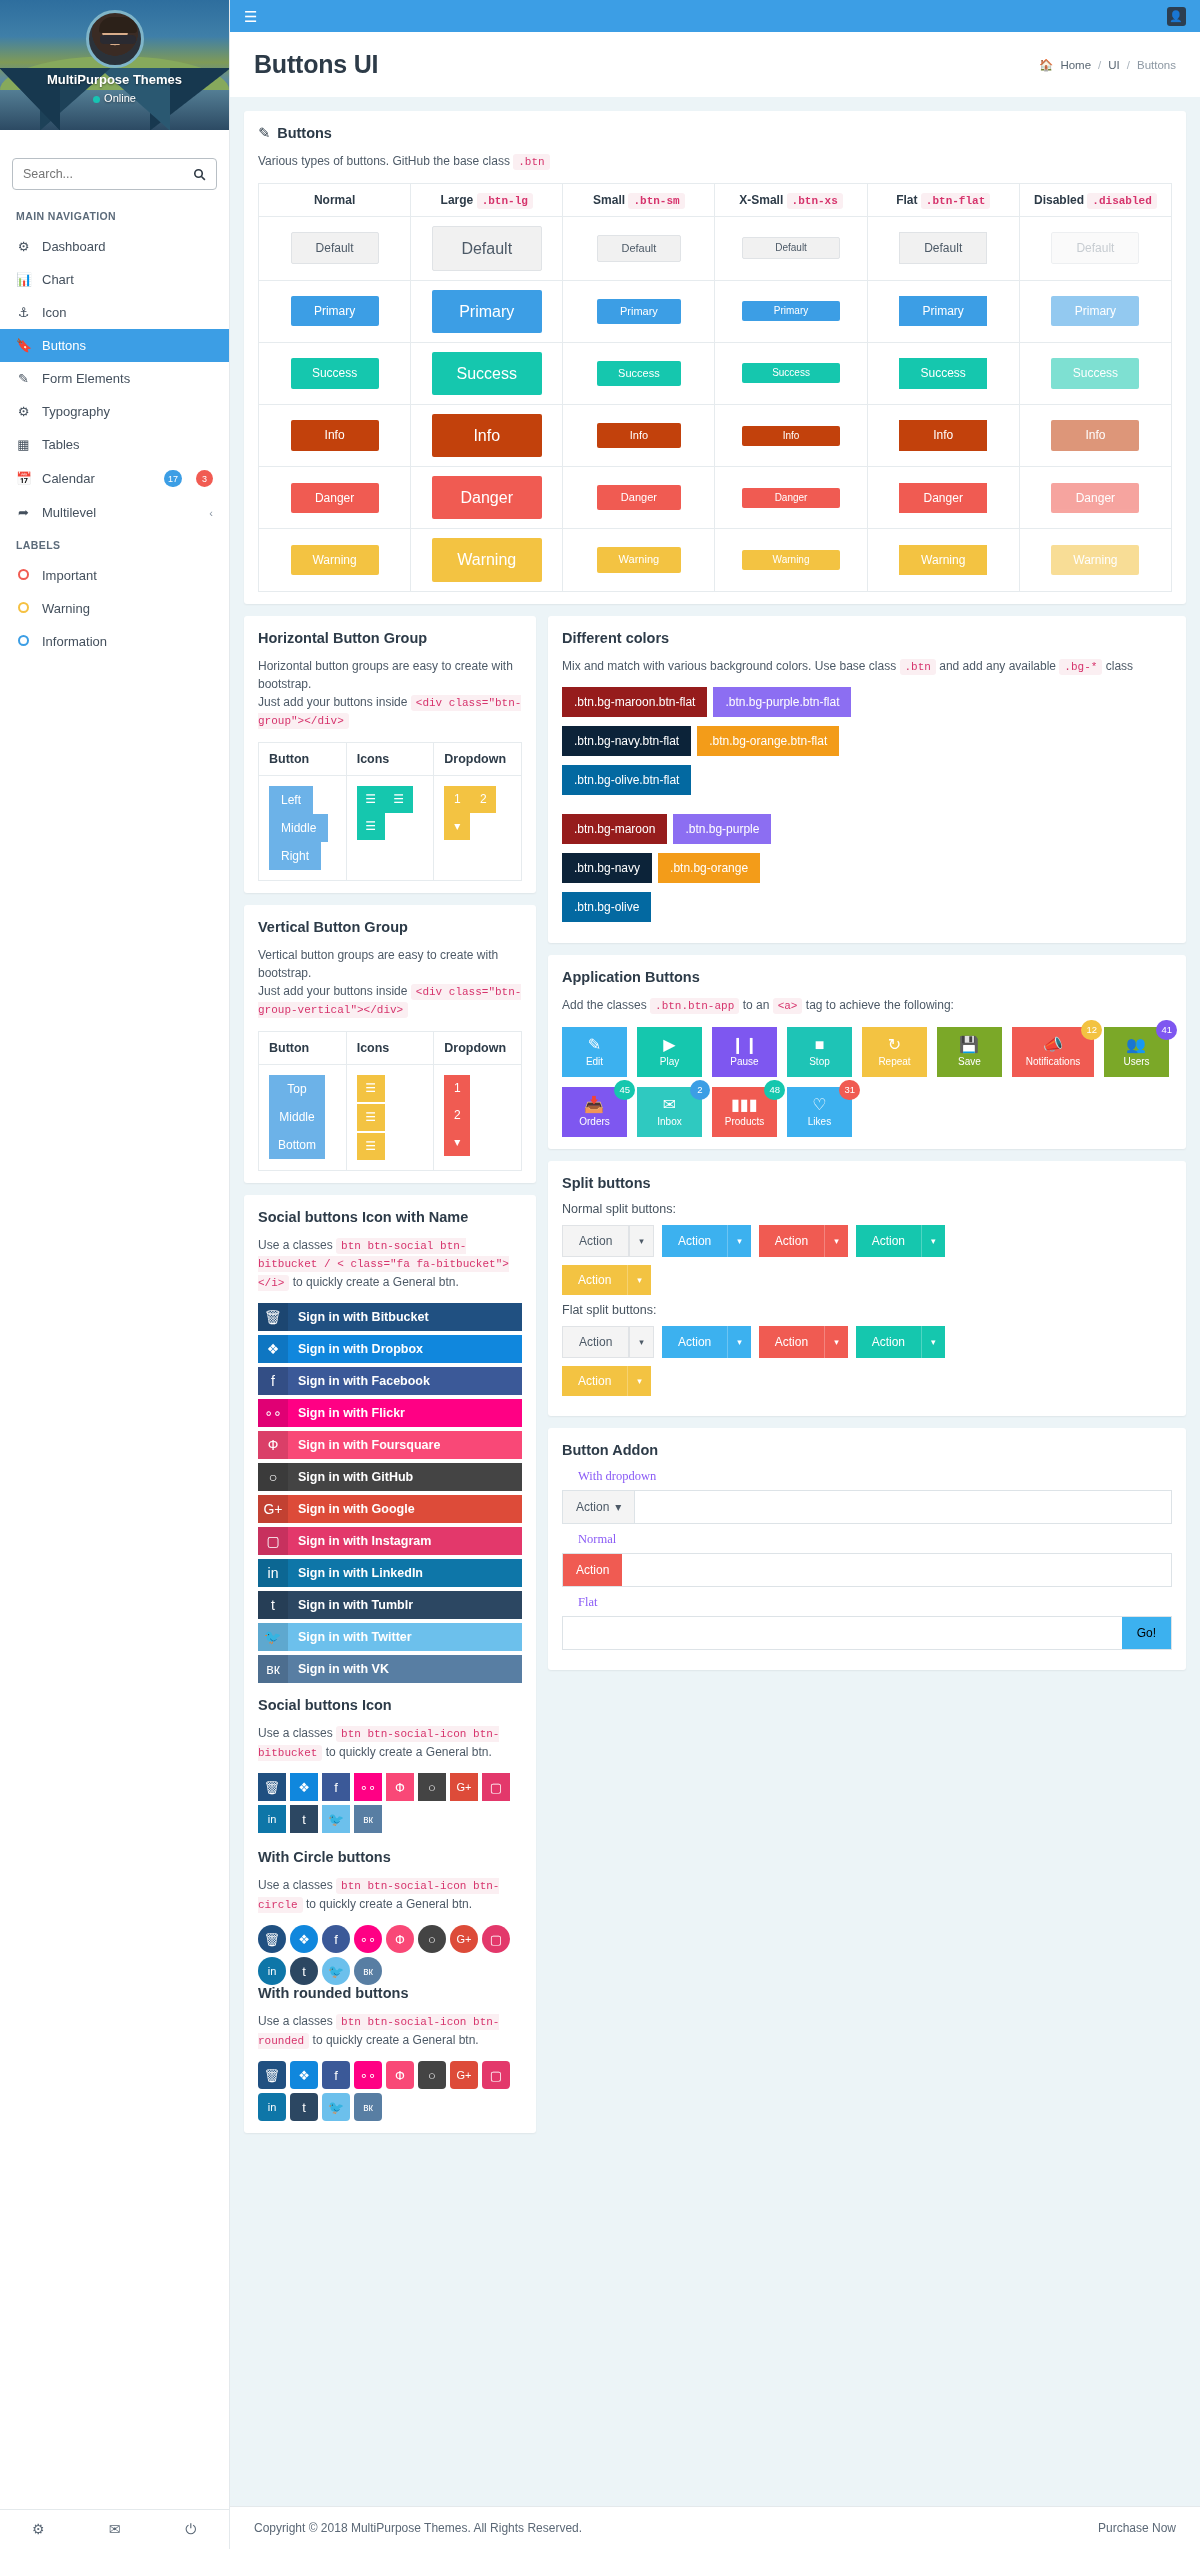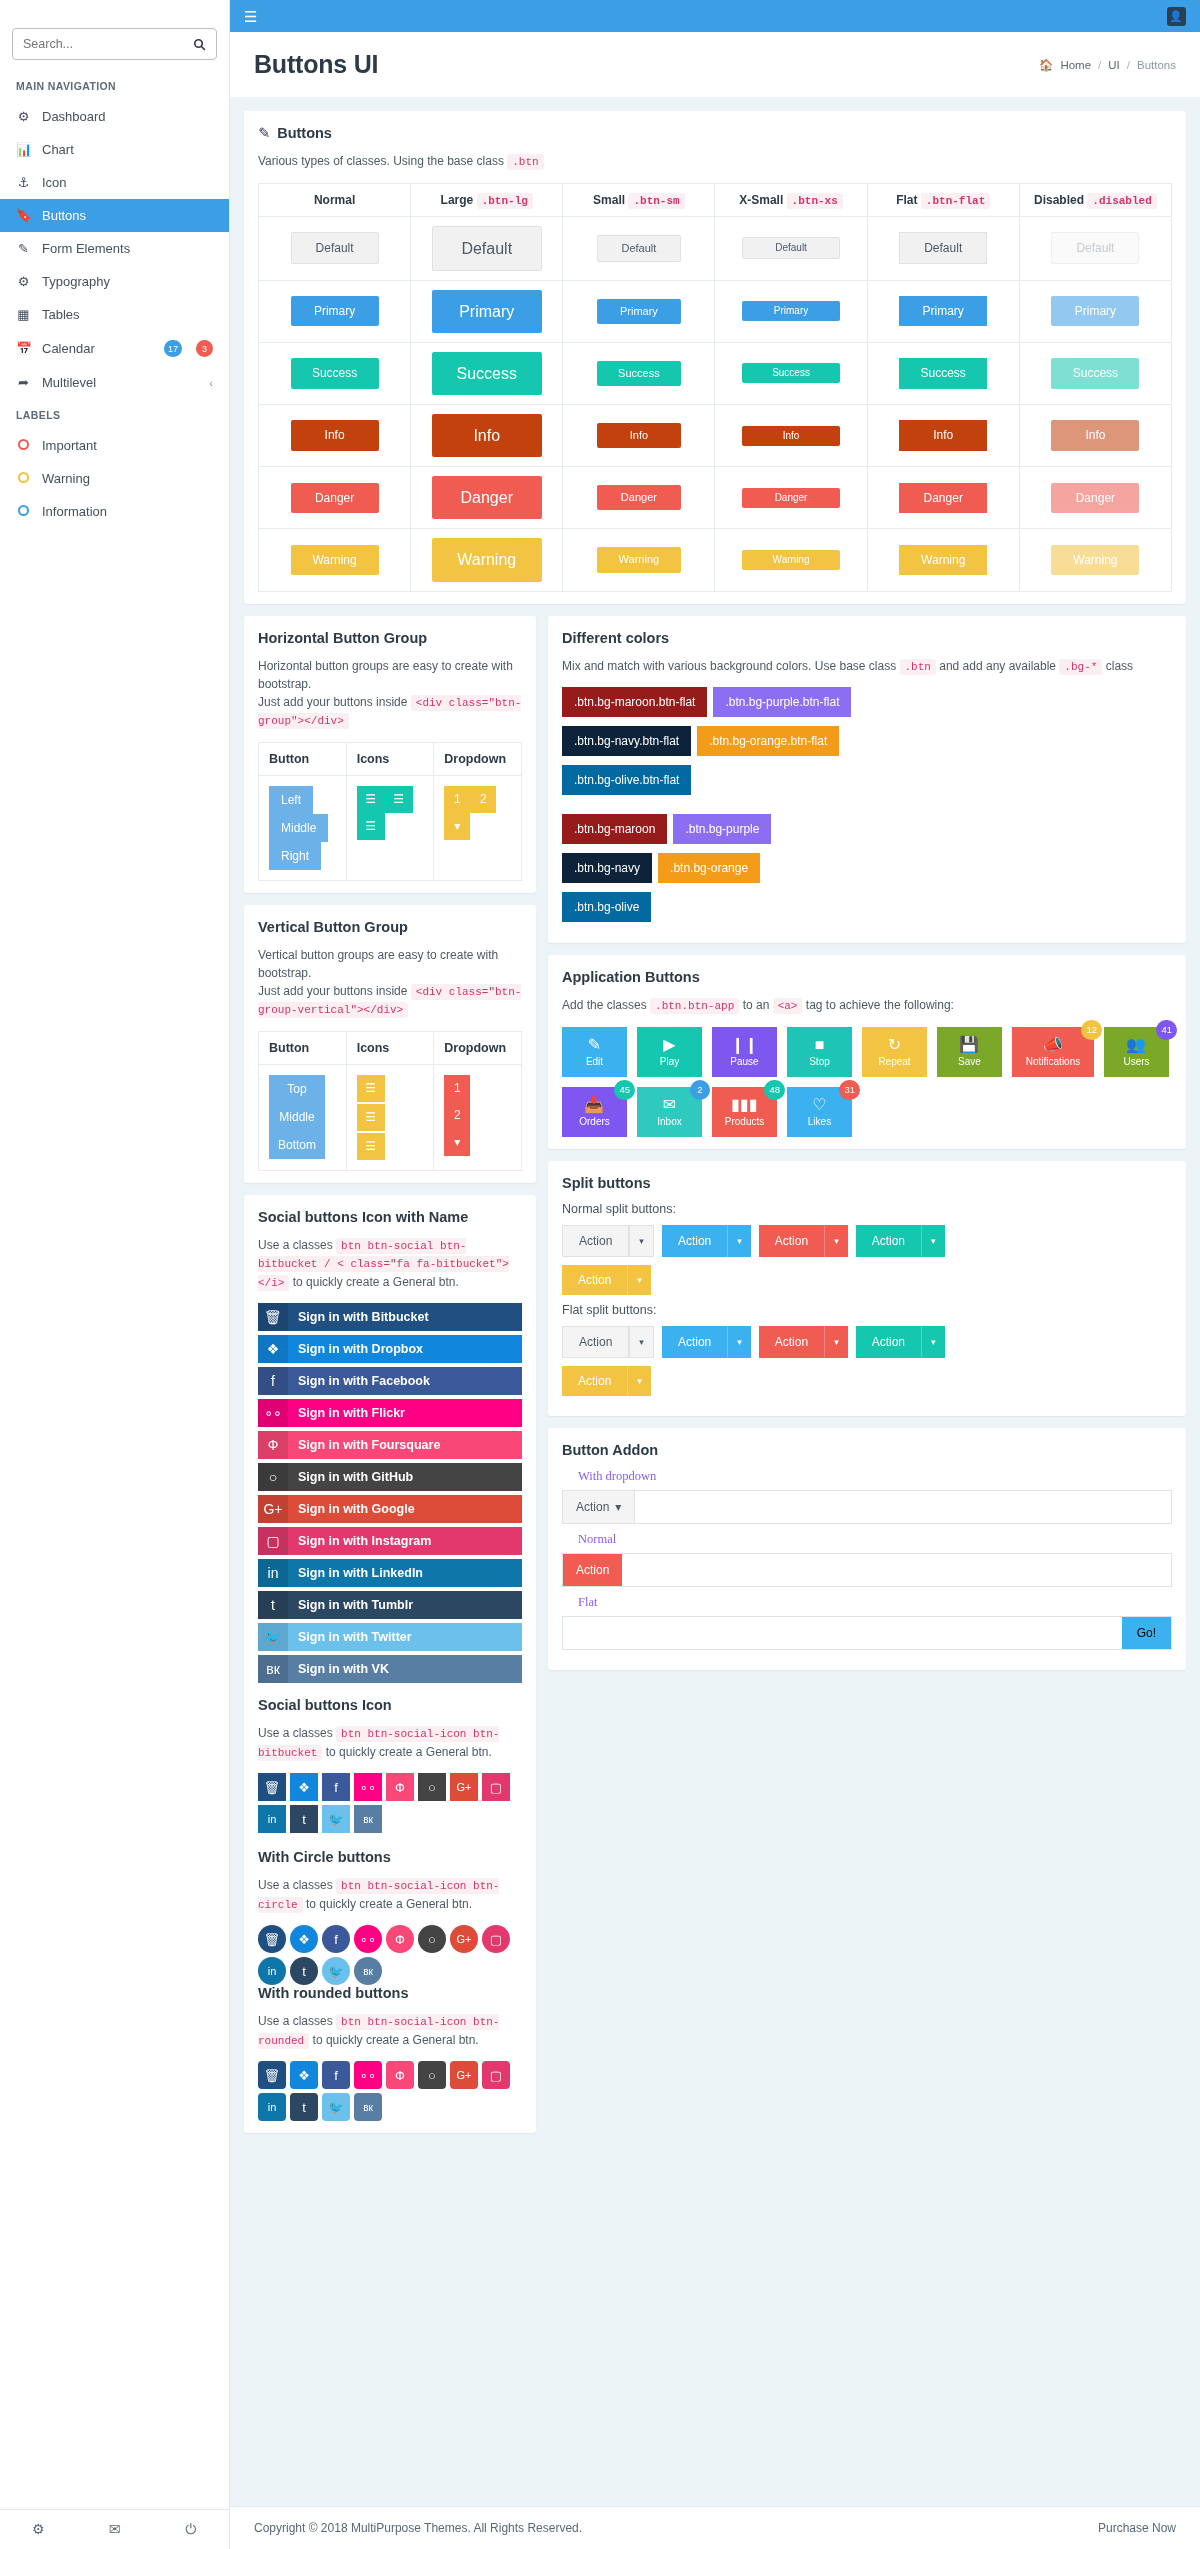--- a/index.html
+++ b/index.html
@@ -148,20 +148,30 @@
   .footer{background:#fff;border-top:1px solid #e4e9ec;padding:14px 24px;display:flex;justify-content:space-between;font-size:12px;color:#5b6876;margin-top:auto;}
   .footer a{color:#5b6876;text-decoration:none;cursor:pointer;}
   svg{display:block}
 </style>
 </head>
 <body>
 
 <div class="layout">
 
   <aside class="sidebar">
+    <div class="profile">
+      <div class="grass"></div>
+      <div class="mnt"></div>
+      <div class="avatar">
+          <div class="hair"></div>
+          <div class="glasses"></div>
+        </div>
+      <div class="pname">MultiPurpose Themes</div>
+      <div class="ponline"><span class="dot"></span><span>Online</span></div>
+    </div>
 
     <div class="searchwrap">
       <div class="searchbox">
         <input placeholder="Search..." style="">
         <span class="si">
           <svg width="13" height="13" viewBox="0 0 16 16" fill="none" stroke="#2f3a45" stroke-width="2">
               <circle cx="6.8" cy="6.8" r="4.6"></circle>
               <line x1="10.4" y1="10.4" x2="14.6" y2="14.6"></line>
             </svg>
         </span>
@@ -249,21 +259,21 @@
       </div>
     </div>
 
     <div class="content">
 
       <div class="card">
         <h3>
             <span>✎</span>
             <span>Buttons</span>
           </h3>
-        <div class="desc"><span>Various types of classes. Using the base class</span> <code class="cd">.btn</code></div>
+        <div class="desc"><span>Various types of buttons. GitHub the base class</span> <code class="cd">.btn</code></div>
         <table class="bt">
           <tbody>
               <tr>
             <th><span>Normal</span></th>
             <th><span>Large</span> <code class="cd">.btn-lg</code></th>
             <th><span>Small</span> <code class="cd">.btn-sm</code></th>
             <th><span>X-Small</span> <code class="cd">.btn-xs</code></th>
             <th><span>Flat</span> <code class="cd">.btn-flat</code></th>
             <th><span>Disabled</span> <code class="cd">.disabled</code></th>
           </tr>

